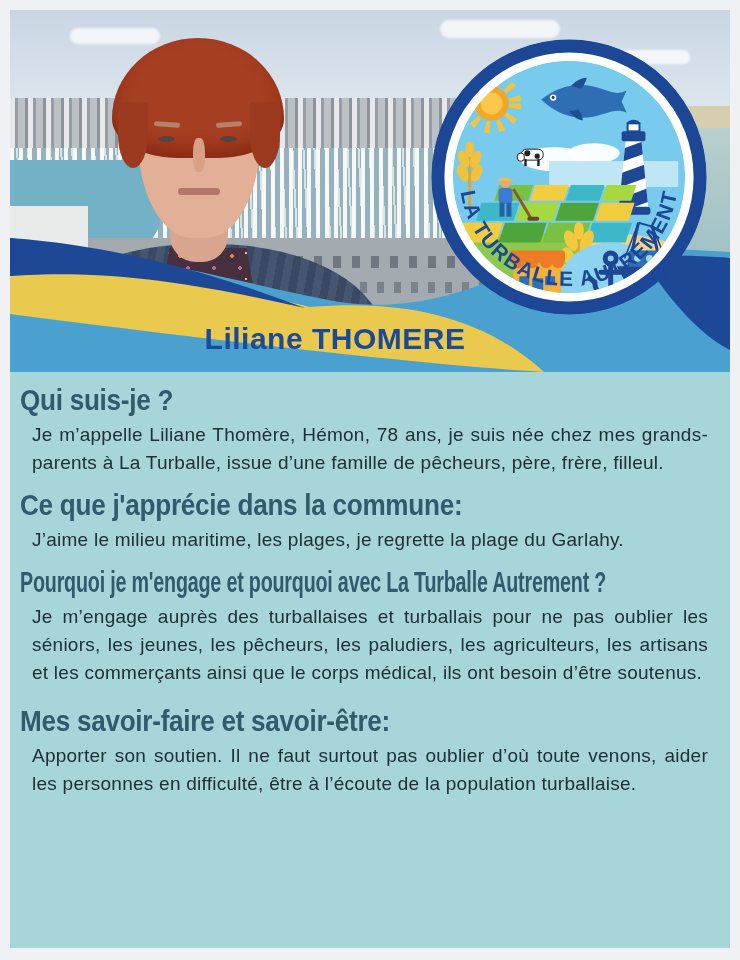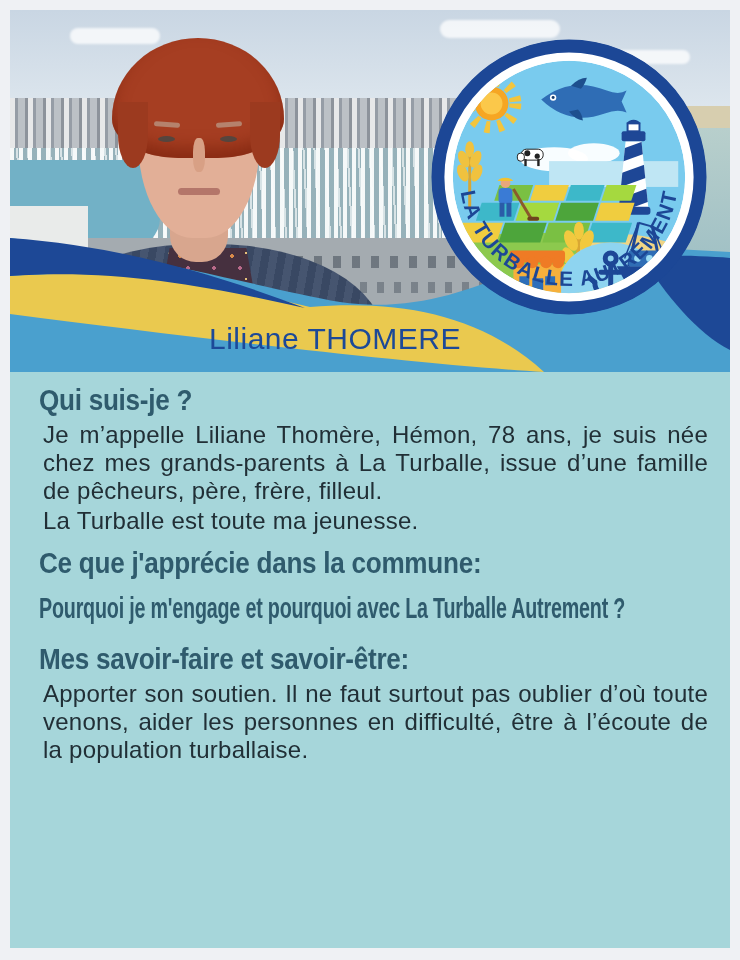--- a/index.html
+++ b/index.html
@@ -41,30 +41,30 @@
   .hair{position:absolute;left:102px;top:28px;width:172px;height:120px;background:#a63e22;
         border-radius:52% 52% 40% 40%/70% 70% 34% 34%;box-shadow:inset 0 -10px 16px rgba(120,32,10,.65);}
   .hair-side-l{position:absolute;left:108px;top:92px;width:30px;height:66px;background:#9c3a1f;border-radius:0 0 50% 50%;}
   .hair-side-r{position:absolute;left:240px;top:92px;width:30px;height:66px;background:#9c3a1f;border-radius:0 0 50% 50%;}
   .brow{position:absolute;width:26px;height:5px;background:#b5826d;border-radius:3px;}
   .eye{position:absolute;width:17px;height:6px;background:#55453e;border-radius:50%;}
   .nose{position:absolute;left:183px;top:128px;width:12px;height:34px;background:#d8a085;border-radius:40%;}
   .mouth{position:absolute;left:168px;top:178px;width:42px;height:7px;background:#b4766a;border-radius:4px;}
   .waves{position:absolute;left:0;bottom:0;width:720px;height:150px;}
   .candidate-name{position:absolute;left:170px;top:312px;width:310px;text-align:center;
-        font-size:30px;font-weight:normal;color:#1c4998;letter-spacing:.5px;}
+        font-size:30px;font-weight:bold;color:#1c4998;letter-spacing:.5px;}
   .logo{position:absolute;left:420px;top:28px;width:278px;height:278px;}
   
-  .content{width:720px;height:576px;box-sizing:border-box;background:#a6d6da;padding:8px 22px 0 29px;}
+  .content{width:720px;height:576px;box-sizing:border-box;background:#a6d6da;padding:8px 22px 0 10px;}
   .content h2{margin:12px 0 4px 0;font-size:29px;font-weight:bold;color:#2f5b6d;
         white-space:nowrap;transform:scaleX(.9);transform-origin:left center;letter-spacing:-.3px;}
   .content h2.condensed{transform:scaleX(.68);}
   .content h2.first{margin-top:4px;}
   .content h2.gap{margin-top:18px;}
-  .content p{margin:0 0 2px 4px;font-size:24px;line-height:28px;color:#212f36;
+  .content p{margin:0 0 2px 12px;font-size:19px;line-height:28px;color:#212f36;
         text-align:justify;letter-spacing:.25px;}
 </style>
 </head>
 <body>
 
 <div class="page">
 
   <div class="hero">
     <div class="sky"></div>
     <div class="cloud" style="left:60px;top:18px;width:90px;height:16px;"></div>
@@ -250,23 +250,24 @@
       </g>
       <circle cx="140" cy="140" r="121.5" fill="none" stroke="#ffffff" stroke-width="9"></circle>
       <circle cx="140" cy="140" r="132" fill="none" stroke="#1c4796" stroke-width="13"></circle>
     </svg>
   </div>
 
   <div class="content">
 
     <h2 class="first">Qui suis-je ?</h2>
     <p>Je m’appelle Liliane Thomère, Hémon, 78 ans, je suis née chez mes grands-parents à La Turballe, issue d’une famille de pêcheurs, père, frère, filleul.</p>
-    <p>La Turballe est toute ma jeunesse.</p>
 
     <h2>Ce que j'apprécie dans la commune:</h2>
+    <p>J’aime le milieu maritime, les plages, je regrette la plage du Garlahy.</p>
 
     <h2 class="condensed">Pourquoi je m'engage et pourquoi avec La Turballe Autrement ?</h2>
+    <p>Je m’engage auprès des turballaises et turballais pour ne pas oublier les séniors, les jeunes, les pêcheurs, les paludiers, les agriculteurs, les artisans et les commerçants ainsi que le corps médical, ils ont besoin d’être soutenus.</p>
 
     <h2 class="gap">Mes savoir-faire et savoir-être:</h2>
     <p>Apporter son soutien. Il ne faut surtout pas oublier d’où toute venons, aider les personnes en difficulté, être à l’écoute de la population turballaise.</p>
 
   </div>
 </div>
 
 </body></html>

